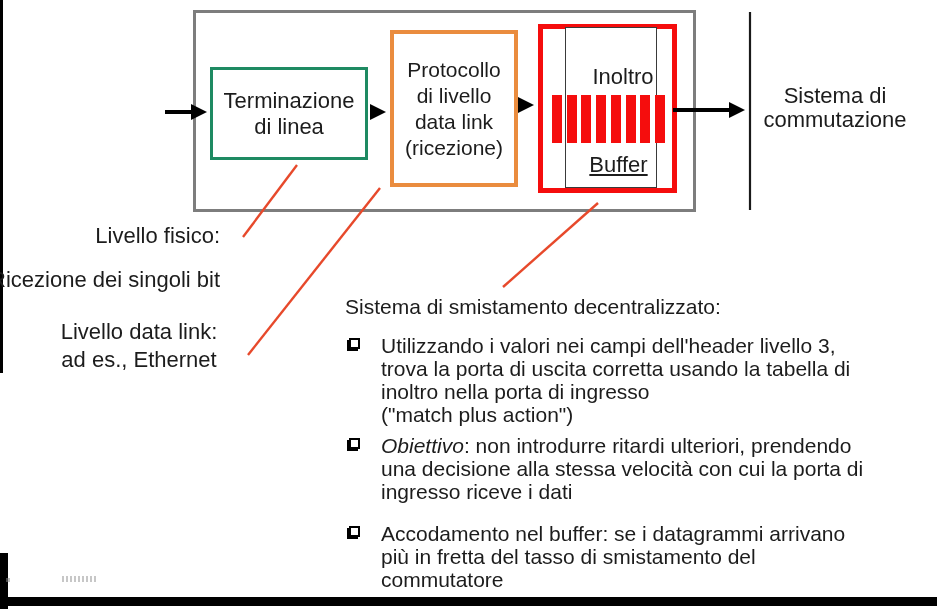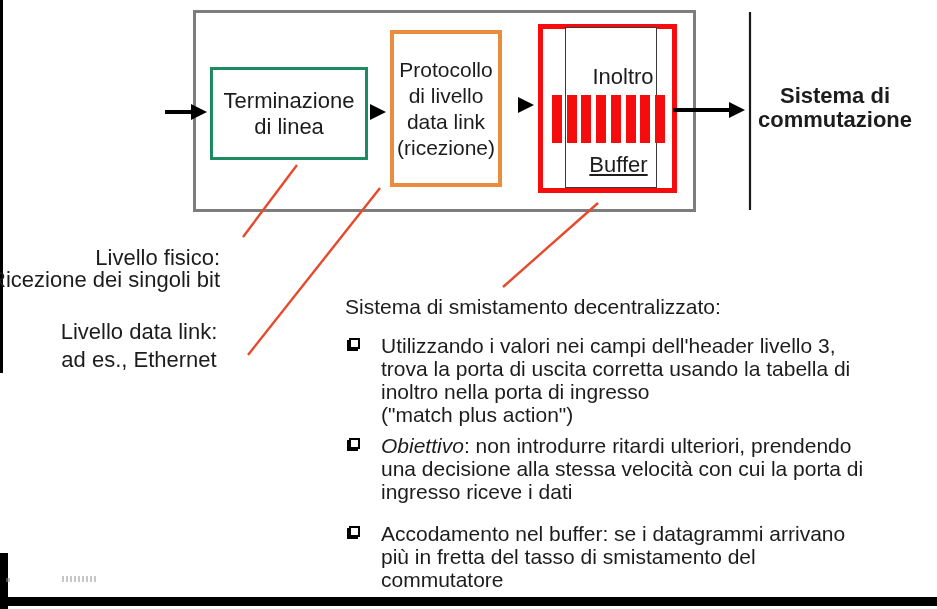--- a/index.html
+++ b/index.html
@@ -18,29 +18,29 @@
   .left-stub{left:0;top:553px;width:8px;height:56px;background:#000;}
   .bottom-line{left:0;top:597px;width:937px;height:9px;background:#000;}
   .smudge-a{left:6px;top:578px;width:4px;height:4px;background:#8a8a8a;opacity:.55;}
   .smudge-b{left:62px;top:576px;width:34px;height:6px;opacity:.5;
     background:repeating-linear-gradient(90deg,#8f8f8f 0 2px,#fff 2px 4px);}
   
   .port-box{left:193px;top:10px;width:503px;height:202px;border:3px solid var(--graybox);background:#fff;}
   .stage{display:flex;align-items:center;justify-content:center;text-align:center;background:#fff;}
   .green-box{left:210px;top:67px;width:158px;height:93px;border:3px solid var(--green);
     font-size:22px;line-height:26px;}
-  .orange-box{left:390px;top:30px;width:112px;height:157px;border:4px solid var(--orange);
+  .orange-box{left:390px;top:30px;width:128px;height:157px;border:4px solid var(--orange);
     font-size:21px;line-height:26px;}
   .red-box{left:538px;top:24px;width:139px;height:169px;border:5px solid var(--red);background:#fff;}
   .inner-rect{left:565px;top:27px;width:92px;height:161px;border:1.5px solid #3a3a3a;background:#fff;}
   .inoltro{left:565px;top:64px;width:92px;text-align:center;font-size:22px;padding-left:24px;}
   .buffer{left:565px;top:152px;width:107px;text-align:center;font-size:22px;text-decoration:underline;}
   .bars{left:552px;top:95px;width:113px;height:48px;display:flex;justify-content:space-between;align-items:stretch;}
   .qbar{width:10px;height:100%;background:var(--red);}
-  .fabric-label{left:753px;top:84px;width:164px;text-align:center;font-size:22px;line-height:24px;font-weight:bold;}
+  .fabric-label{left:753px;top:84px;width:164px;text-align:center;font-size:22px;line-height:24px;}
   
   .annot{font-size:22px;line-height:28px;white-space:nowrap;}
   .annot-right{right:717px;text-align:right;}
   .annot-center{transform:translateX(-50%);text-align:center;}
   
   .notes-heading{left:345px;top:295px;font-size:21px;white-space:nowrap;}
   .bullet-item{width:560px;}
   .bullet-square{position:absolute;left:2px;top:4px;width:11px;height:11px;
     border:2px solid #000;background:#fff;box-shadow:-2px 2px 0 #000;}
   .bullet-text{margin-left:34px;font-size:21px;line-height:23px;}
@@ -105,21 +105,21 @@
     <line x1="165" y1="112" x2="203" y2="112" stroke="#000" stroke-width="4" marker-end="url(#ah)"></line>
     <line x1="370" y1="112" x2="382" y2="112" stroke="#000" stroke-width="4" marker-end="url(#ah)"></line>
     <line x1="520" y1="105" x2="530" y2="105" stroke="#000" stroke-width="4" marker-end="url(#ah)"></line>
     <line x1="673" y1="110" x2="741" y2="110" stroke="#000" stroke-width="4" marker-end="url(#ah)"></line>
     <line x1="750" y1="12" x2="750" y2="210" stroke="#1a1a1a" stroke-width="2.2"></line>
     <line x1="297" y1="165" x2="243" y2="237" stroke="#e7492b" stroke-width="2.4"></line>
     <line x1="380" y1="188" x2="248" y2="355" stroke="#e7492b" stroke-width="2.4"></line>
     <line x1="598" y1="203" x2="503" y2="287" stroke="#e7492b" stroke-width="2.4"></line>
   </svg>
 
-  <div class="abs annot annot-right" style="top:244px;">Livello fisico:</div>
+  <div class="abs annot annot-right" style="top:222px;">Livello fisico:</div>
   <div class="abs annot annot-right" style="top:266px;">Ricezione dei singoli bit</div>
   <div class="abs annot annot-center" style="left:139px;top:318px;">Livello data link:</div>
   <div class="abs annot annot-center" style="left:139px;top:346px;">ad es., Ethernet</div>
 
   <div class="abs notes-heading">Sistema di smistamento decentralizzato:</div>
 
   <div class="abs bullet-item" style="left:347px;top:334px;">
     <span class="bullet-square"></span>
     <div class="bullet-text">
       <div>Utilizzando i valori nei campi dell'header livello 3,</div>

